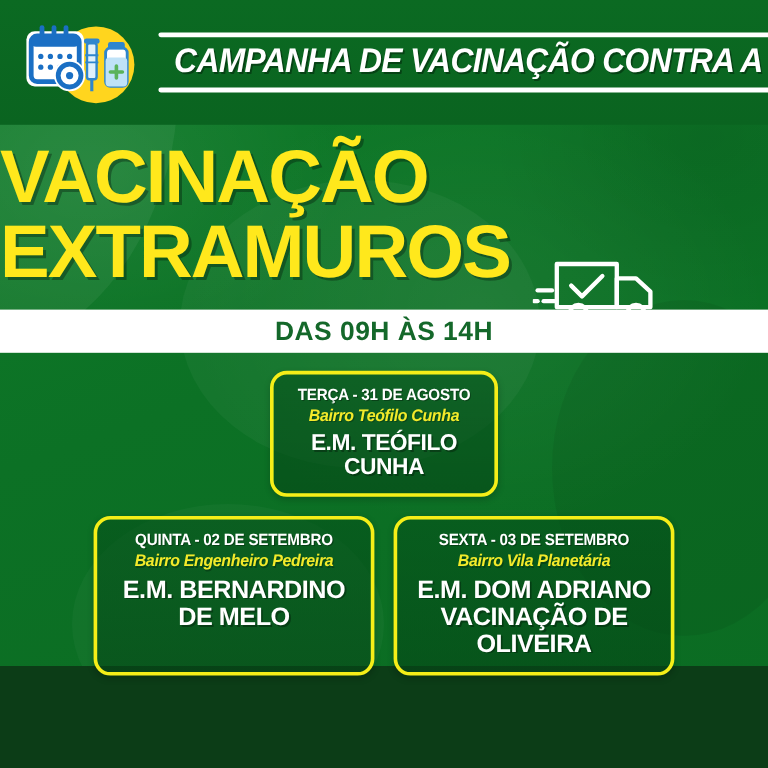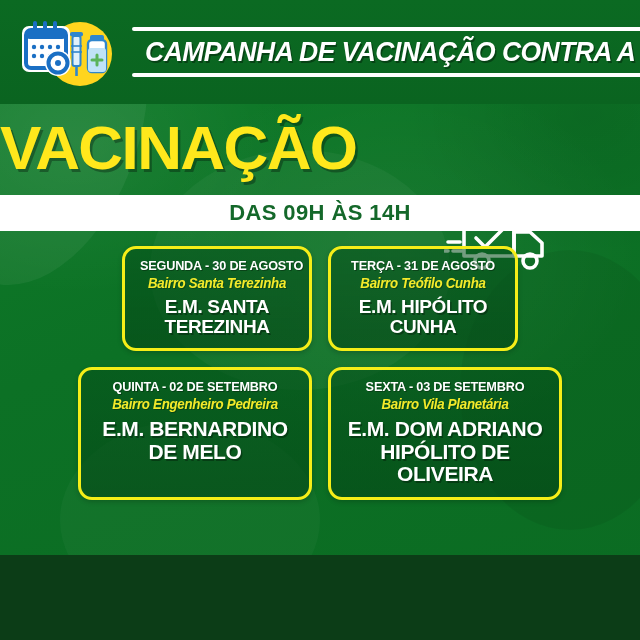--- a/index.html
+++ b/index.html
@@ -326,20 +326,21 @@
 
     <div class="header-title-wrap">
       <div class="rule rule-top"></div>
       <div class="header-title">CAMPANHA DE VACINAÇÃO CONTRA A COVID-19</div>
       <div class="rule rule-bottom"></div>
     </div>
   </div>
 
   <div class="hero">
     <div class="hero-line hero-line-1">VACINAÇÃO</div>
+    <div class="hero-line hero-line-2">EXTRAMUROS</div>
 
     <div class="truck-icon">
       <svg viewBox="0 0 110 62" width="110" height="62">
         <g fill="none" stroke="#ffffff" stroke-width="3.6" stroke-linecap="round" stroke-linejoin="round">
 
           <path d="M20 8 H70 V44 H20 Z"></path>
 
           <path d="M70 20 H86 L98 31 V44 H70 Z"></path>
 
           <polyline points="32,26 41,35 58,18"></polyline>
@@ -356,41 +357,36 @@
   </div>
 
   <div class="time-banner">
     <span class="time-banner-text">DAS 09H ÀS 14H</span>
   </div>
 
   <div class="cards">
 
     <div class="card-row row-1">
       <div class="card">
-        <div class="card-date">SEGUNDA - 30 DE AGOSTO</div>
-        <div class="card-district">Bairro Santa Terezinha</div>
-        <div class="card-school">E.M. SANTA TEREZINHA</div>
-      </div>
-      <div class="card">
         <div class="card-date">TERÇA - 31 DE AGOSTO</div>
         <div class="card-district">Bairro Teófilo Cunha</div>
-        <div class="card-school">E.M. HIPÓLITO CUNHA</div>
+        <div class="card-school">E.M. TEÓFILO CUNHA</div>
       </div>
     </div>
 
     <div class="card-row row-2">
       <div class="card">
         <div class="card-date">QUINTA - 02 DE SETEMBRO</div>
         <div class="card-district">Bairro Engenheiro Pedreira</div>
         <div class="card-school">E.M. BERNARDINO DE MELO</div>
       </div>
       <div class="card">
         <div class="card-date">SEXTA - 03 DE SETEMBRO</div>
         <div class="card-district">Bairro Vila Planetária</div>
-        <div class="card-school">E.M. DOM ADRIANO HIPÓLITO DE OLIVEIRA</div>
+        <div class="card-school">E.M. DOM ADRIANO VACINAÇÃO DE OLIVEIRA</div>
       </div>
     </div>
   </div>
 
   <div class="footer-strip"></div>
 
 
 </div>
 
 </body></html>

